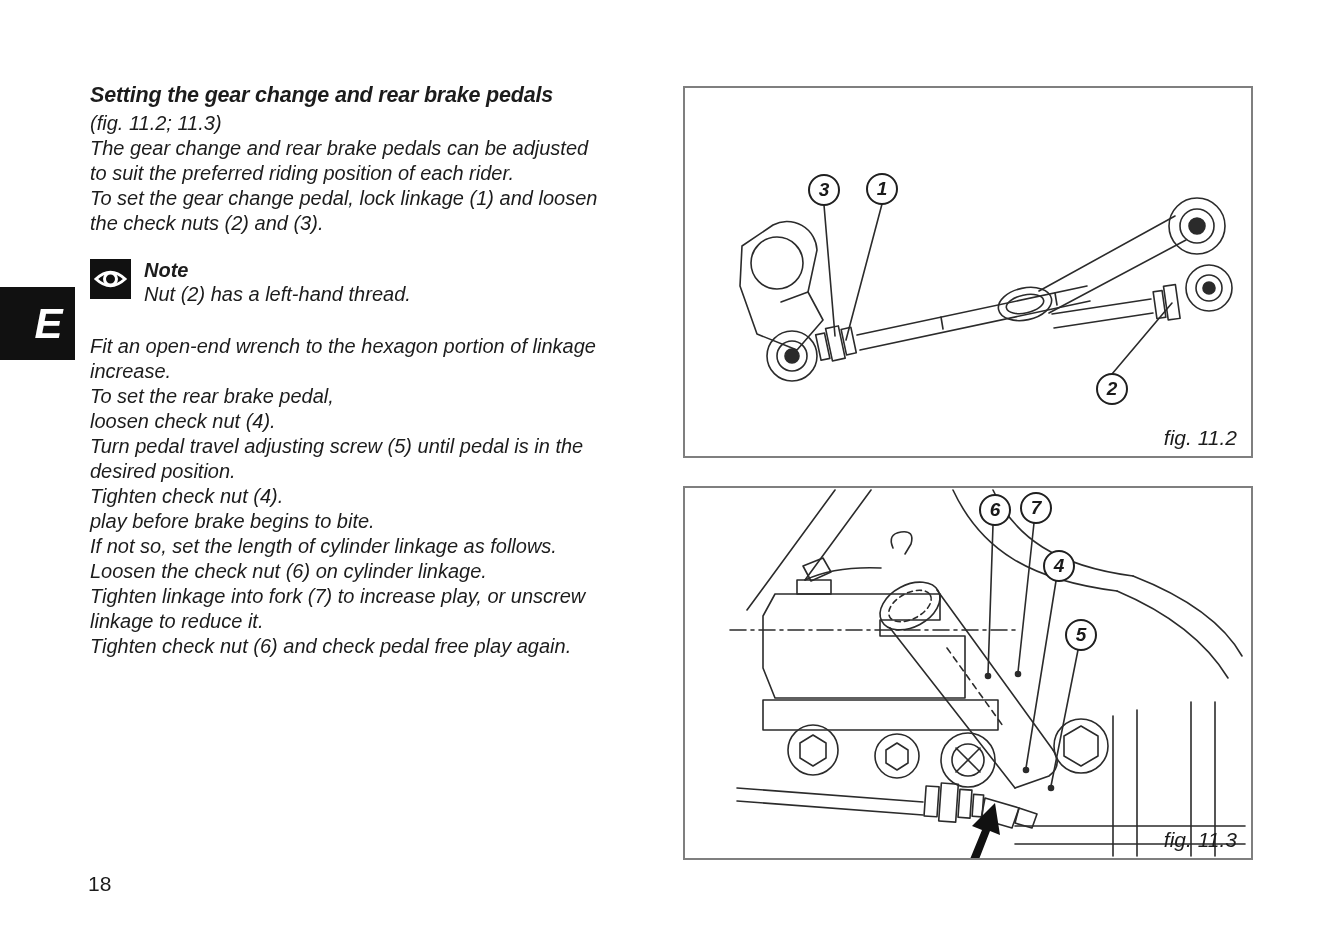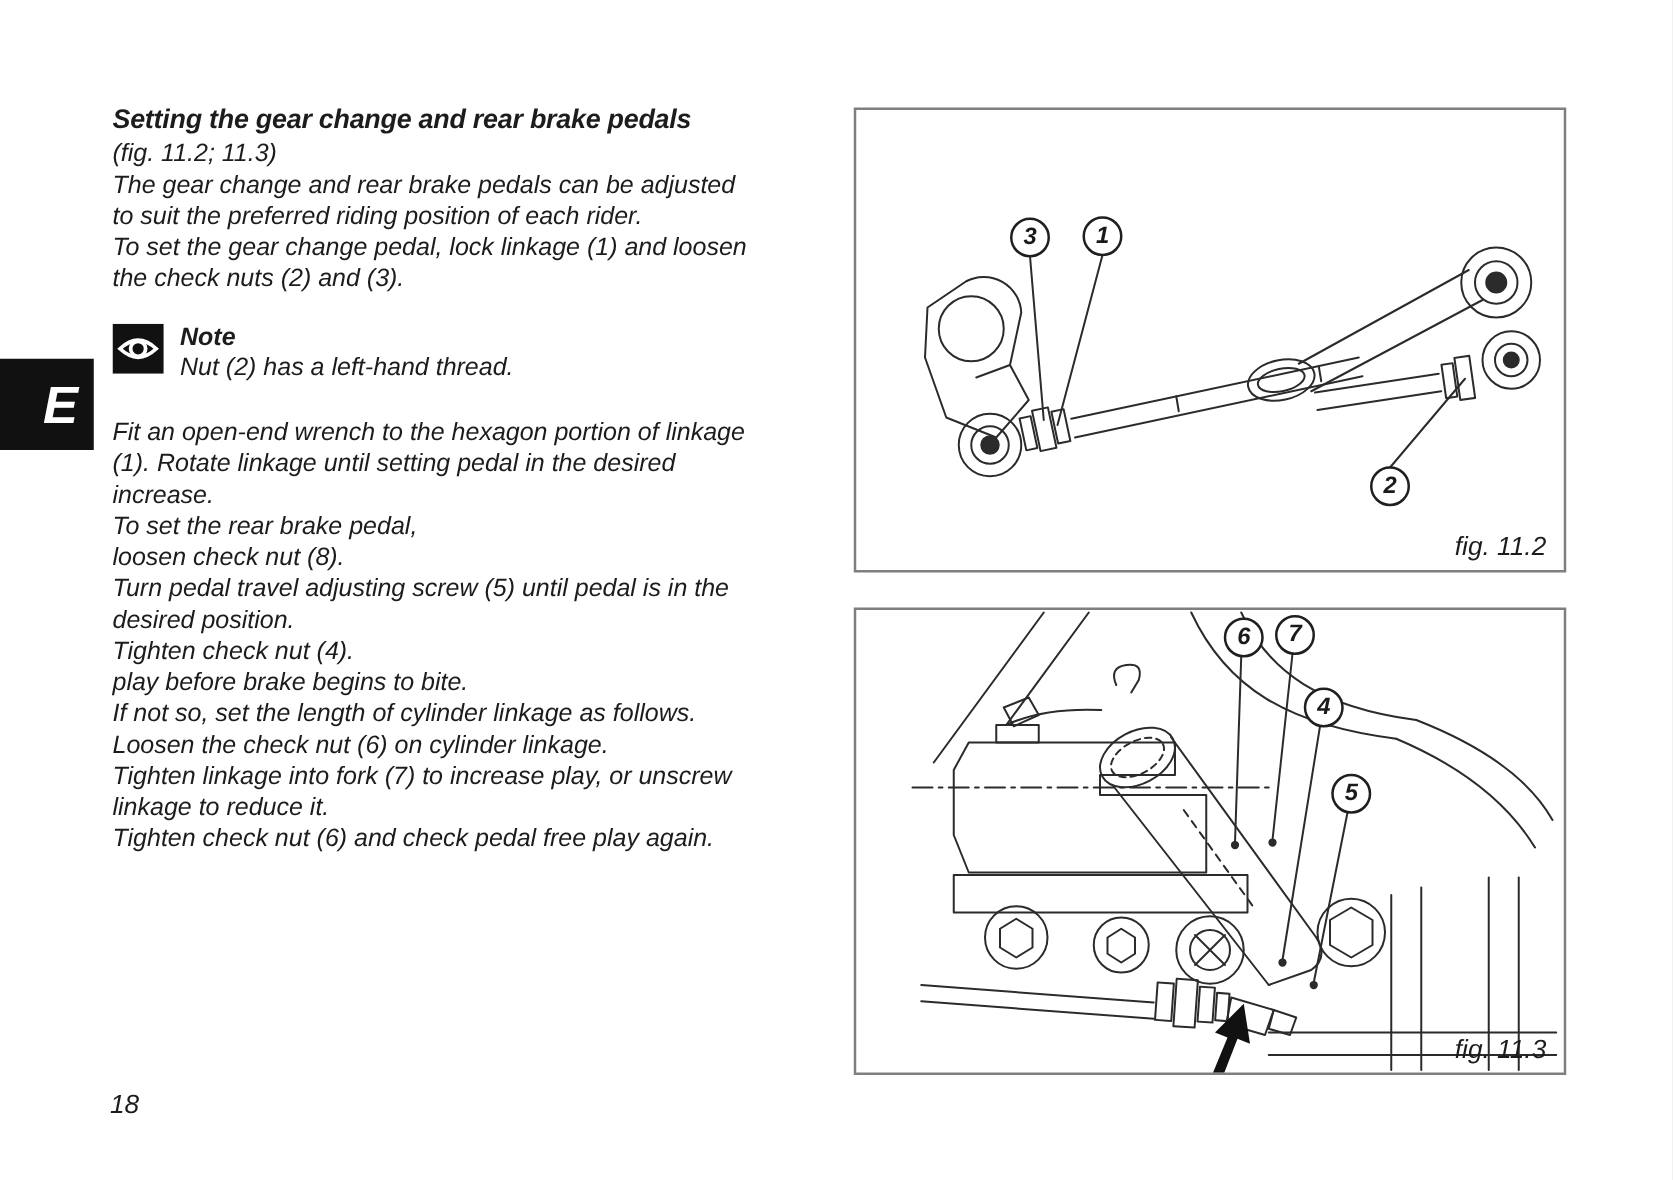--- a/index.html
+++ b/index.html
@@ -19,21 +19,21 @@
     font-size:21.5px;font-weight:bold;font-style:italic;letter-spacing:-0.2px;
     margin:0 0 3px 0;line-height:25px;
   }
   .tline{font-size:20px;font-style:italic;line-height:25px;white-space:nowrap;}
   .note-block{display:flex;margin-top:23px;margin-bottom:25px;height:50px;}
   .note-icon{width:41px;height:40px;flex:0 0 41px;}
   .note-texts{margin-left:13px;}
   .note-label{font-size:20px;font-weight:bold;font-style:italic;line-height:23px;}
   .note-text{font-size:20px;font-style:italic;line-height:25px;white-space:nowrap;}
   
-  .page-number{position:absolute;left:88px;top:872px;font-size:21px;font-style:italic;}
+  .page-number{position:absolute;left:88px;top:872px;font-size:21px;}
   
   .figure-box{
     position:absolute;left:683px;width:570px;background:#fff;
     border:2px solid #7f7f7f;box-sizing:border-box;
   }
   #fig-11-2{top:86px;height:372px;}
   #fig-11-3{top:486px;height:374px;}
   .figure-box svg{position:absolute;left:0;top:0;}
   .fig-caption{
     position:absolute;right:14px;bottom:6px;font-size:21px;font-style:italic;color:#1c1c1c;margin-left:44px;
@@ -70,24 +70,23 @@
         <path d="M6,20 Q20.5,6.5 35,20 Q20.5,33.5 6,20 Z" fill="none" stroke="#fff" stroke-width="3"></path>
         <circle cx="20.5" cy="20" r="6" fill="#111" stroke="#fff" stroke-width="3"></circle>
       </svg>
       <div class="note-texts">
         <div class="note-label">Note</div>
         <div class="note-text">Nut (2) has a left-hand thread.</div>
       </div>
     </div>
 
     <div class="tline">Fit an open-end wrench to the hexagon portion of linkage</div>
-    <div class="tline">(1). Rotate linkage until setting pedal in the desired</div>
     <div class="tline">increase.</div>
     <div class="tline">To set the rear brake pedal,</div>
-    <div class="tline">loosen check nut (8).</div>
+    <div class="tline">loosen check nut (4).</div>
     <div class="tline">Turn pedal travel adjusting screw (5) until pedal is in the</div>
     <div class="tline">desired position.</div>
     <div class="tline">Tighten check nut (4).</div>
     <div class="tline">play before brake begins to bite.</div>
     <div class="tline">If not so, set the length of cylinder linkage as follows.</div>
     <div class="tline">Loosen the check nut (6) on cylinder linkage.</div>
     <div class="tline">Tighten linkage into fork (7) to increase play, or unscrew</div>
     <div class="tline">linkage to reduce it.</div>
     <div class="tline">Tighten check nut (6) and check pedal free play again.</div>
   </div>

